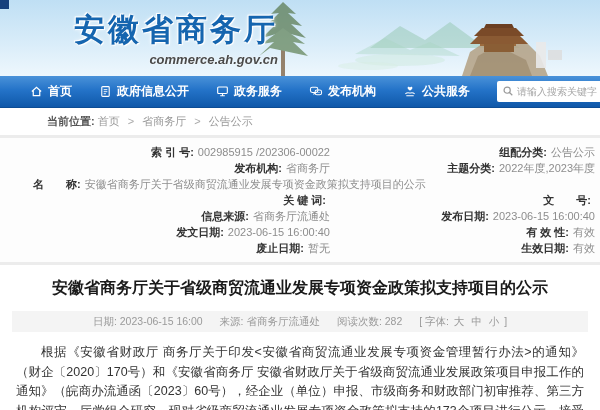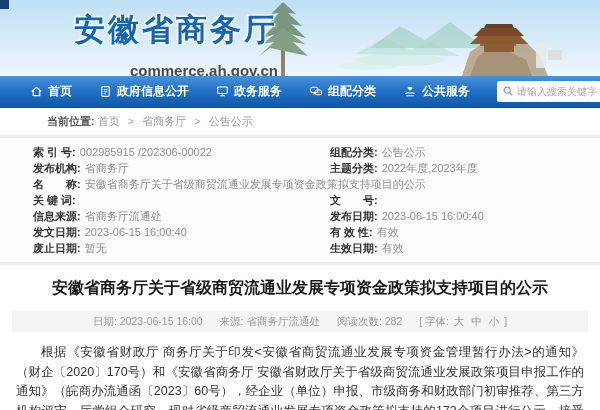--- a/index.html
+++ b/index.html
@@ -7,22 +7,22 @@
     font-family:"Liberation Sans","DejaVu Sans",sans-serif; }
 
   
   .banner { position:relative; width:600px; height:76px;
     background:linear-gradient(180deg,#bfdff4 0%,#d8ecf9 55%,#eef7fd 100%); overflow:hidden; }
   .corner-mark { position:absolute; left:0; top:0; width:9px; height:9px; background:#16407c; }
   .scenery { position:absolute; left:0; top:0; width:600px; height:76px; }
   .logo { position:absolute; left:74px; top:9px;text-align:right; }
   .logo-title { font-size:31px; font-weight:bold; color:#1565af; letter-spacing:3px;
     text-shadow:0 0 2px #fff,0 0 4px #fff,1px 1px 0 #fff,-1px -1px 0 #fff; }
-  .logo-url { font-size:15px; color:#4a4a4a; font-weight:bold; margin-top:11px;
-    text-shadow:0 0 2px #fff; }
+  .logo-url { font-size:13px; color:#4a4a4a; font-weight:bold; margin-top:1px;
+    text-shadow:0 0 2px #fff;font-style:italic; }
 
   
   .navbar { width:600px; height:32px; display:flex; align-items:center;
     background:linear-gradient(180deg,#4a92d9 0%,#2473c8 45%,#0f58a9 100%);
     border-bottom:1px solid #0c4c94; padding:0 10px 0 30px; }
   .nav-item { display:flex; align-items:center; gap:5px; color:#fff; font-size:12px;
     font-weight:bold; margin-right:27px; cursor:pointer; white-space:nowrap; text-decoration:none; }
   .nav-item svg { display:block; }
   .search { margin-left:auto; display:flex; align-items:center; gap:6px; }
   .search-wrap { position:relative; width:132px; height:21px; }
@@ -33,21 +33,21 @@
 
   
   .breadcrumb { height:27px; line-height:27px; padding-left:47px; font-size:11px; color:#999;
     background:#fff; }
   .bc-label { color:#555; font-weight:bold; }
   .bc-link { color:#999; text-decoration:none; cursor:pointer; }
   .bc-sep { margin:0 5px; color:#aaa; }
 
   
   .meta-box { display:flex; border-top:3px solid #ececec; border-bottom:3px solid #ececec;
-    background:#fdfdfd; padding:6px 0 6px 33px; }
+    background:#fdfdfd; padding:6px 0 6px 33px;text-align:right; }
   .meta-col-left  { width:297px; }
   .meta-col-right { width:265px; }
   .meta-row { height:16px; line-height:16px; font-size:11px; white-space:nowrap; }
   .m-label { color:#333; font-weight:bold; margin-right:4px; }
   .m-value { color:#8d8d8d; }
 
   
   .article-title { text-align:center; font-size:16px; font-weight:bold; color:#1a1a1a;
     padding:12px 24px 8px; line-height:22px; }
   .meta-bar { margin:4px 12px; height:21px; line-height:21px; background:#f4f4f4;
@@ -111,21 +111,21 @@
   </a>
   <a class="nav-item">
     <svg width="14" height="13" viewBox="0 0 15 14">
       <rect x="1.5" y="2.5" width="8" height="5.5" rx="2" fill="none" stroke="#fff" stroke-width="1.1"></rect>
       <path d="M6 8 L5 10 L8 8" fill="none" stroke="#fff" stroke-width="1"></path>
       <rect x="6.5" y="5.5" width="7" height="5" rx="2" fill="none" stroke="#fff" stroke-width="1.1"></rect>
       <circle cx="8.6" cy="8" r="0.5" fill="#fff"></circle>
         <circle cx="10.1" cy="8" r="0.5" fill="#fff"></circle>
         <circle cx="11.6" cy="8" r="0.5" fill="#fff"></circle>
     </svg>
-    <span>组配分类</span>
+    <span>发布机构</span>
   </a>
   <a class="nav-item">
     <svg width="14" height="13" viewBox="0 0 15 14">
       <path d="M7.5 2.6 C6.8 1.4 4.9 1.6 4.9 3.1 C4.9 4.4 7.5 6 7.5 6 C7.5 6 10.1 4.4 10.1 3.1 C10.1 1.6 8.2 1.4 7.5 2.6 Z" fill="#fff"></path>
       <path d="M2.5 9.5 C4.5 7.8 6 8.6 7.5 8.6 C9 8.6 10.5 7.8 12.5 9.5 M3.5 11.5 H11.5" fill="none" stroke="#fff" stroke-width="1.1"></path>
     </svg>
     <span>公共服务</span>
   </a>
   <div class="search">
     <span class="search-wrap">

